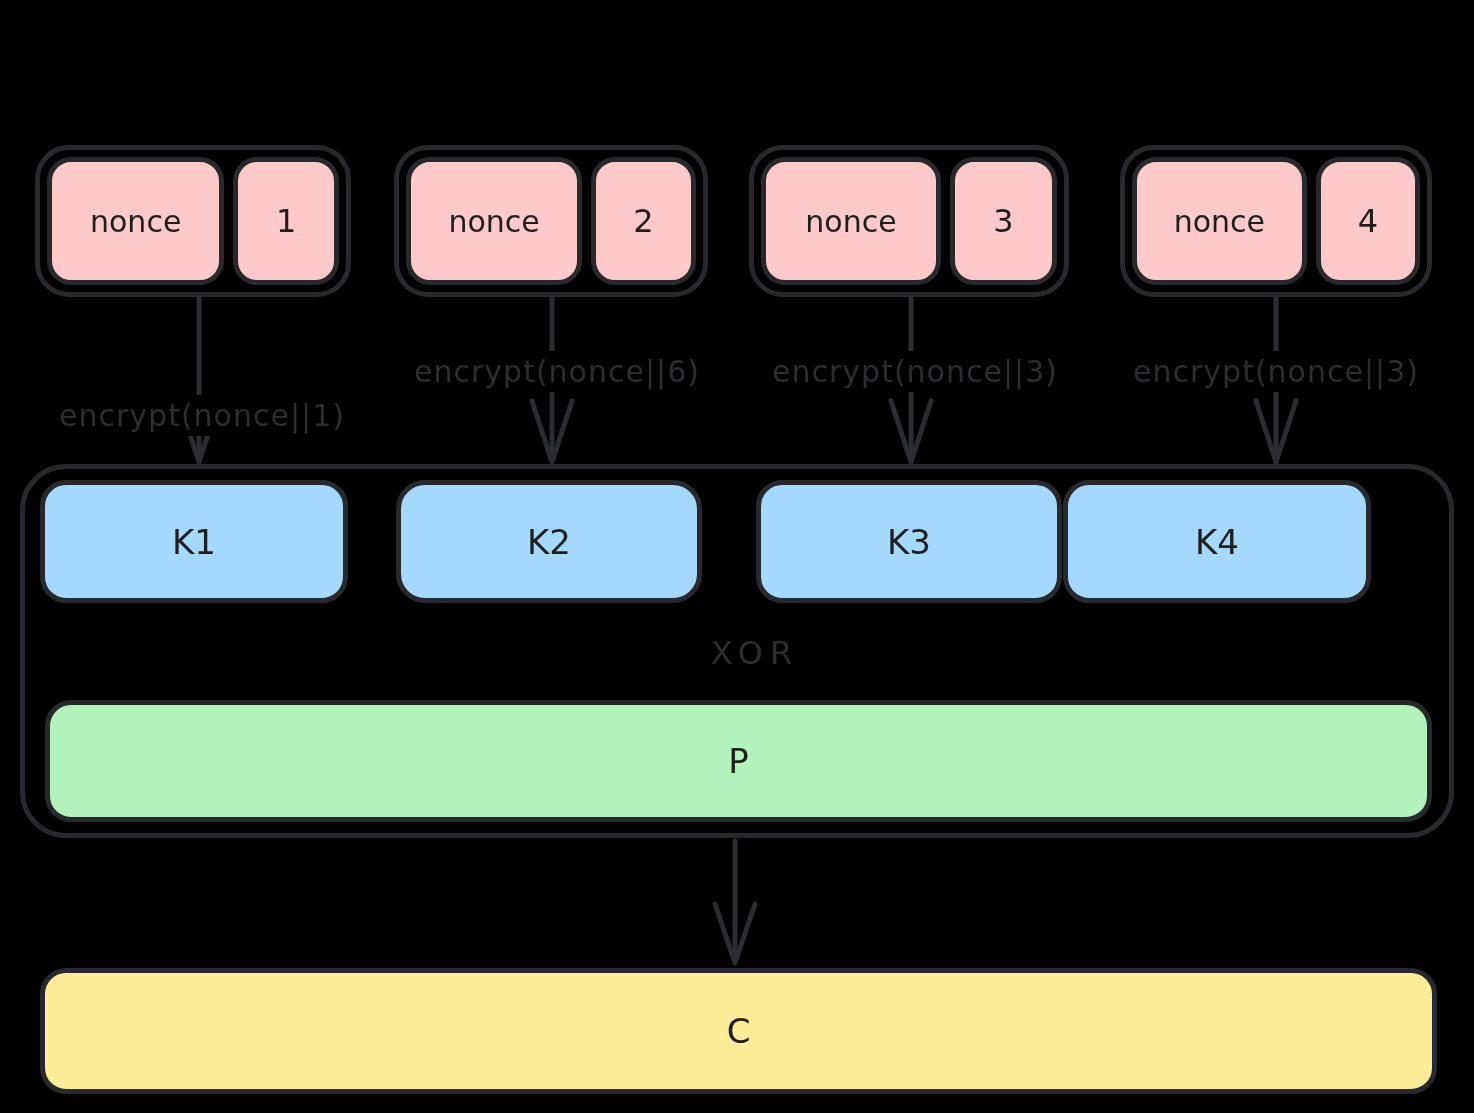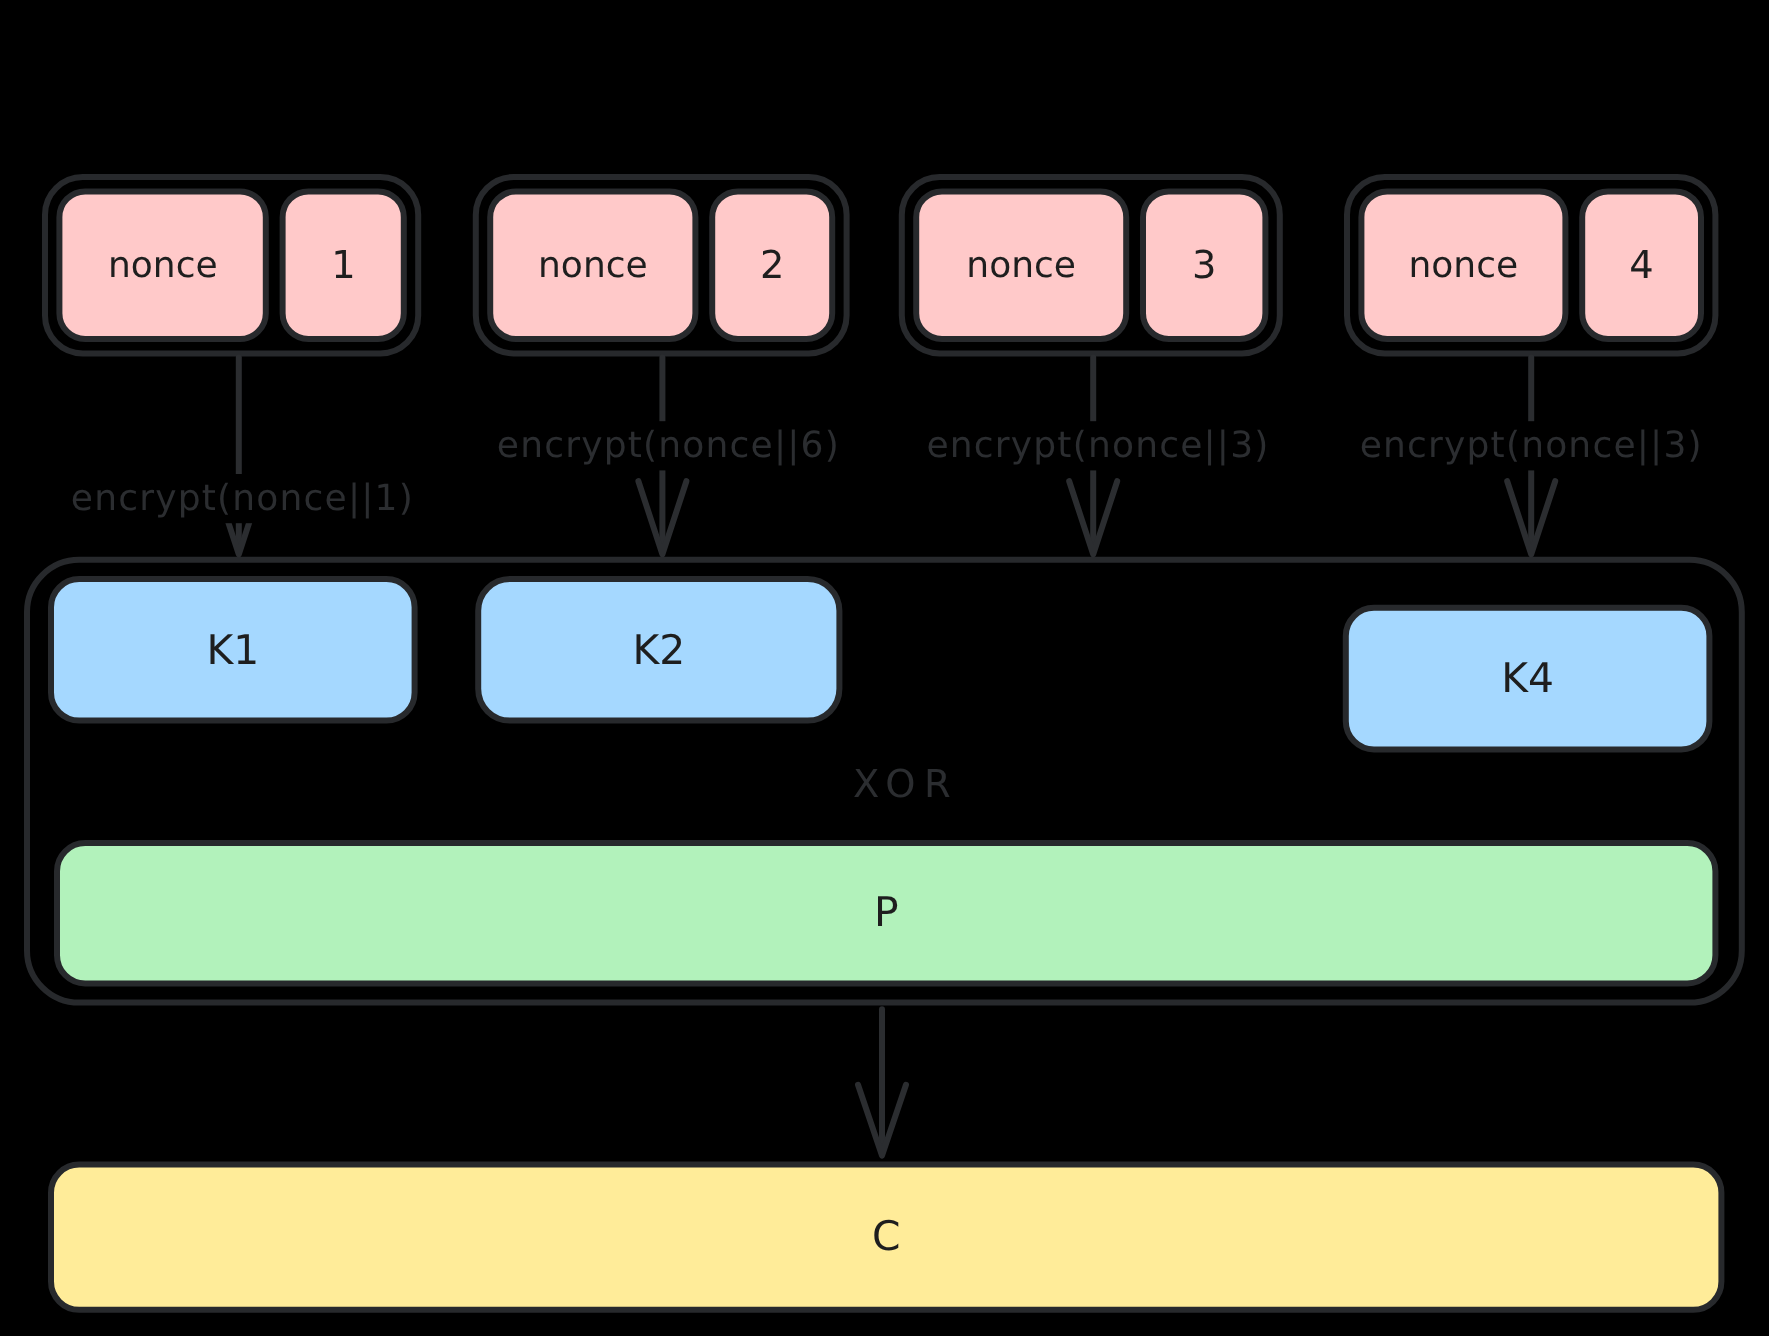--- a/index.html
+++ b/index.html
@@ -109,21 +109,21 @@
     align-items: center;
     justify-content: center;
     font-size: 34px;
     color: var(--box_text, #1e1e1e);
     z-index: 2;
     text-align: right;
   }
   .k1 { left: 40px;  width: 308px; }
   .k2 { left: 396px; width: 306px; border-radius: 29px; }
   .k3 { left: 756px; width: 306px; }
-  .k4 { left: 1119px; width: 308px; margin-top: 24px; }
+  .k4 { left: 1063px; width: 308px; }
   .xor-label {
     position: absolute;
     left: 755px;
     top: 634px;
     transform: translateX(-50%);
     font-size: 32px;
     letter-spacing: 7px;
     color: var(--label_dim, #2b2d30);
   }
   
@@ -212,20 +212,23 @@
   <div class="encrypt-label el-4">encrypt(nonce||3)</div>
 
   <div class="xor-container"></div>
 
   <div class="k-box k1">
     <span>K1</span>
   </div>
   <div class="k-box k2">
     <span>K2</span>
   </div>
+  <div class="k-box k3">
+    <span>K3</span>
+  </div>
   <div class="k-box k4">
     <span>K4</span>
   </div>
 
   <div class="xor-label">XOR</div>
 
   <div class="bar p-bar">
     <span>P</span>
   </div>
 

